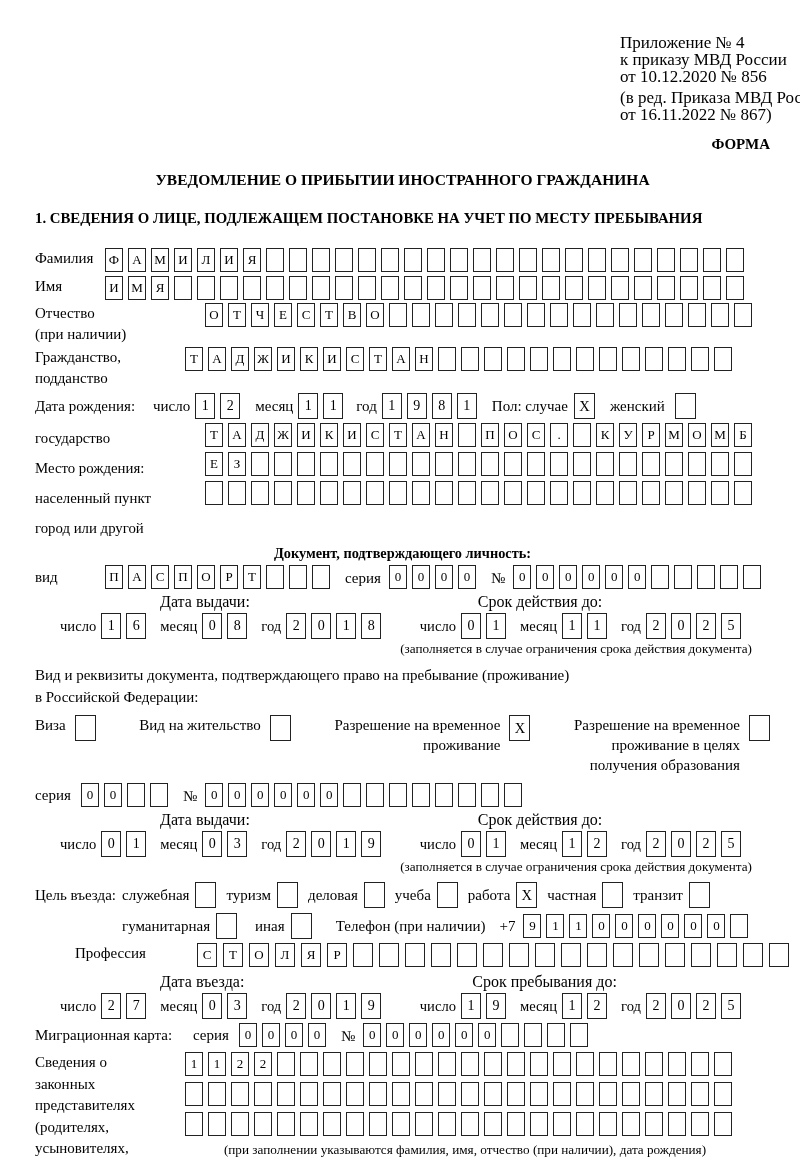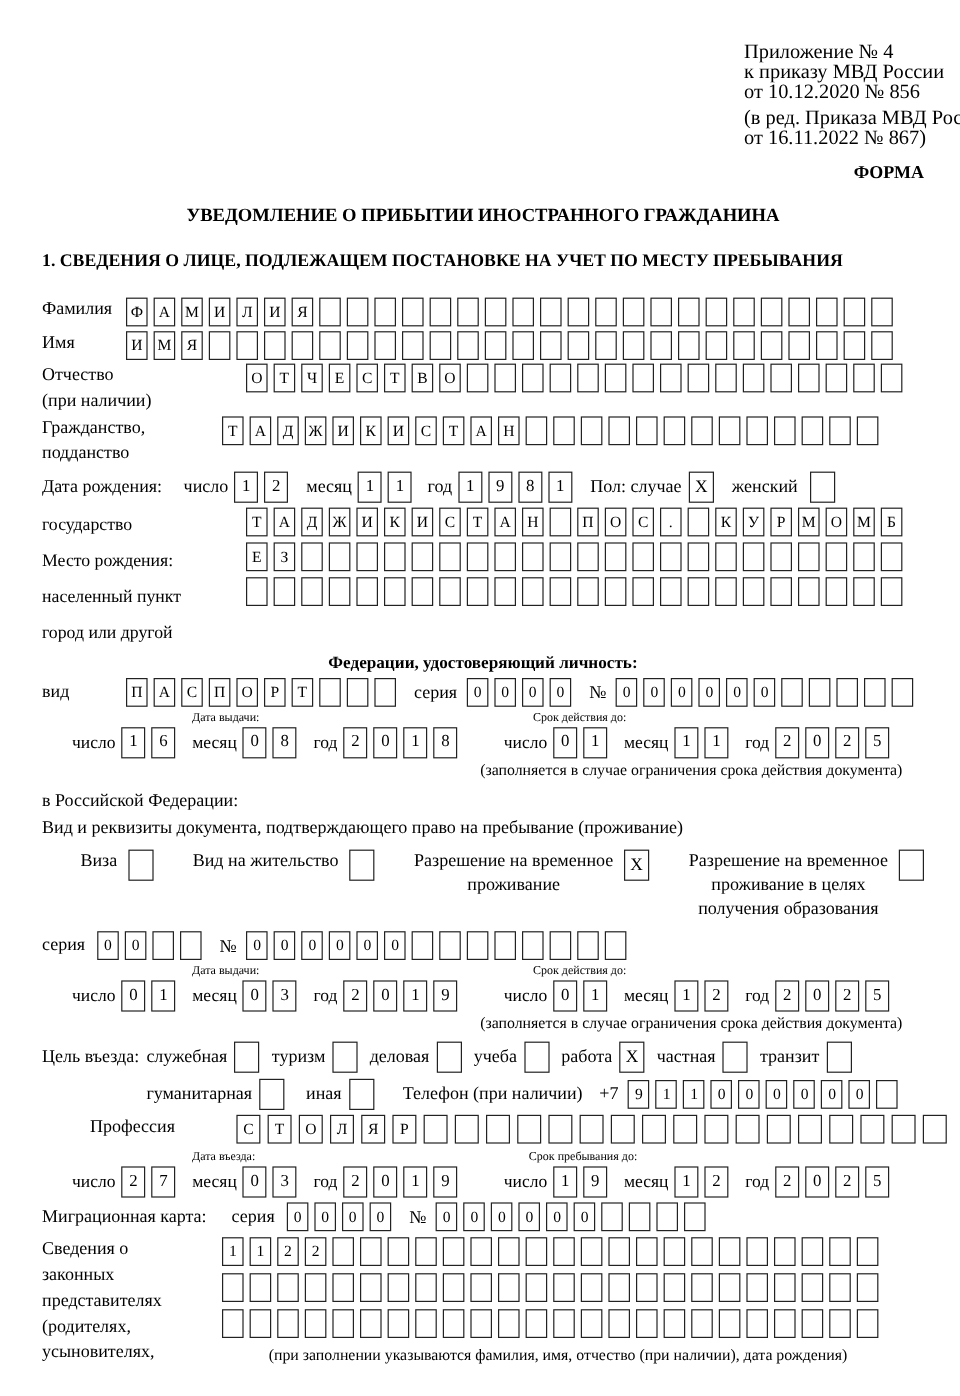--- a/index.html
+++ b/index.html
@@ -51,33 +51,33 @@
   .row-birthdate span { flex: 0 0 auto; }
   .row-birthdate .bd-label { width: 118px; }
   .dlbl { margin-right: 5px; }
 
   .bp-labels { width: 170px; line-height: 30px; font-size: 14.8px; }
   .bp-rows .cells { margin-bottom: 5px; }
 
   .doc-heading { text-align: center; font-weight: bold; font-size: 14.3px; margin-top: 2px; }
   .row-kind .lblcol { width: 70px; }
 
-  .date-heads { display: flex; font-size: 10px; margin-top: 4px; }
+  .date-heads { display: flex; font-size: 16px; margin-top: 4px; }
   .dh-left { margin-left: 125px; }
   .dh-right { margin-left: 228px; }
   .date-line { display: flex; width: 695px; margin-left: 25px; justify-content: space-between; margin-top: 2px; }
   .dgroup { display: inline-flex; align-items: center; }
   .dgroup .cells { margin-right: 9px; }
   .dgroup .dlbl { font-size: 14.6px; }
   .note-right { text-align: right; margin-right: 18px; margin-top: 2px; }
 
   .res-para { margin-top: 7px; line-height: 22px; }
   .opt-row { display: flex; justify-content: space-between; margin-top: 7px; align-items: flex-start; }
   .opt { display: flex; align-items: flex-start; }
-  .opt .opt-label { text-align: center; line-height: 20px; margin-right: 9px; margin-left: 32px; }
+  .opt .opt-label { text-align: right; line-height: 20px; margin-right: 9px; }
   .row-series2 .dlbl, .row-migration .dlbl, .row-kind .dlbl { margin: 2px 8px 0 10px; }
 
   .purpose-row { margin-top: 7px; }
   .purpose-row .plbl { margin-right: 6px; }
   .purpose-row .cb { margin-right: 10px; }
   .purpose2 { margin-left: 87px; margin-top: 5px; }
   .phone-label { margin-left: 14px; margin-right: 14px; }
   .phone-prefix { margin-right: 8px; }
 
   .row-profession .lblcol { width: 122px; margin-left: 40px; }
@@ -353,21 +353,21 @@
           <span class="cell"></span>
           <span class="cell"></span>
           <span class="cell"></span>
           <span class="cell"></span>
           <span class="cell"></span>
           <span class="cell"></span>
         </div>
     </div>
   </div>
 
-  <div class="doc-heading">Федерации, удостоверяющий личность:</div>
+  <div class="doc-heading">Документ, подтверждающего личность:</div>
 
   <div class="vrow row-kind mt3">
     <div class="lblcol">вид</div>
     <div class="cells">
         <span class="cell">П</span>
         <span class="cell">А</span>
         <span class="cell">С</span>
         <span class="cell">П</span>
         <span class="cell">О</span>
         <span class="cell">Р</span>
@@ -439,22 +439,22 @@
           <span class="cell">2</span>
           <span class="cell">0</span>
           <span class="cell">2</span>
           <span class="cell">5</span>
         </span>
     </span>
   </div>
   <div class="note note-right">(заполняется в случае ограничения срока действия документа)</div>
 
   <div class="res-para">
+    <div>Вид и реквизиты документа, подтверждающего право на пребывание (проживание)</div>
     <div>в Российской Федерации:</div>
-    <div>Вид и реквизиты документа, подтверждающего право на пребывание (проживание)</div>
   </div>
 
   <div class="opt-row">
     <div class="opt">
       <div class="opt-label">Виза</div>
       <span class="cb"></span>
     </div>
     <div class="opt">
       <div class="opt-label">Вид на жительство</div>
       <span class="cb"></span>

